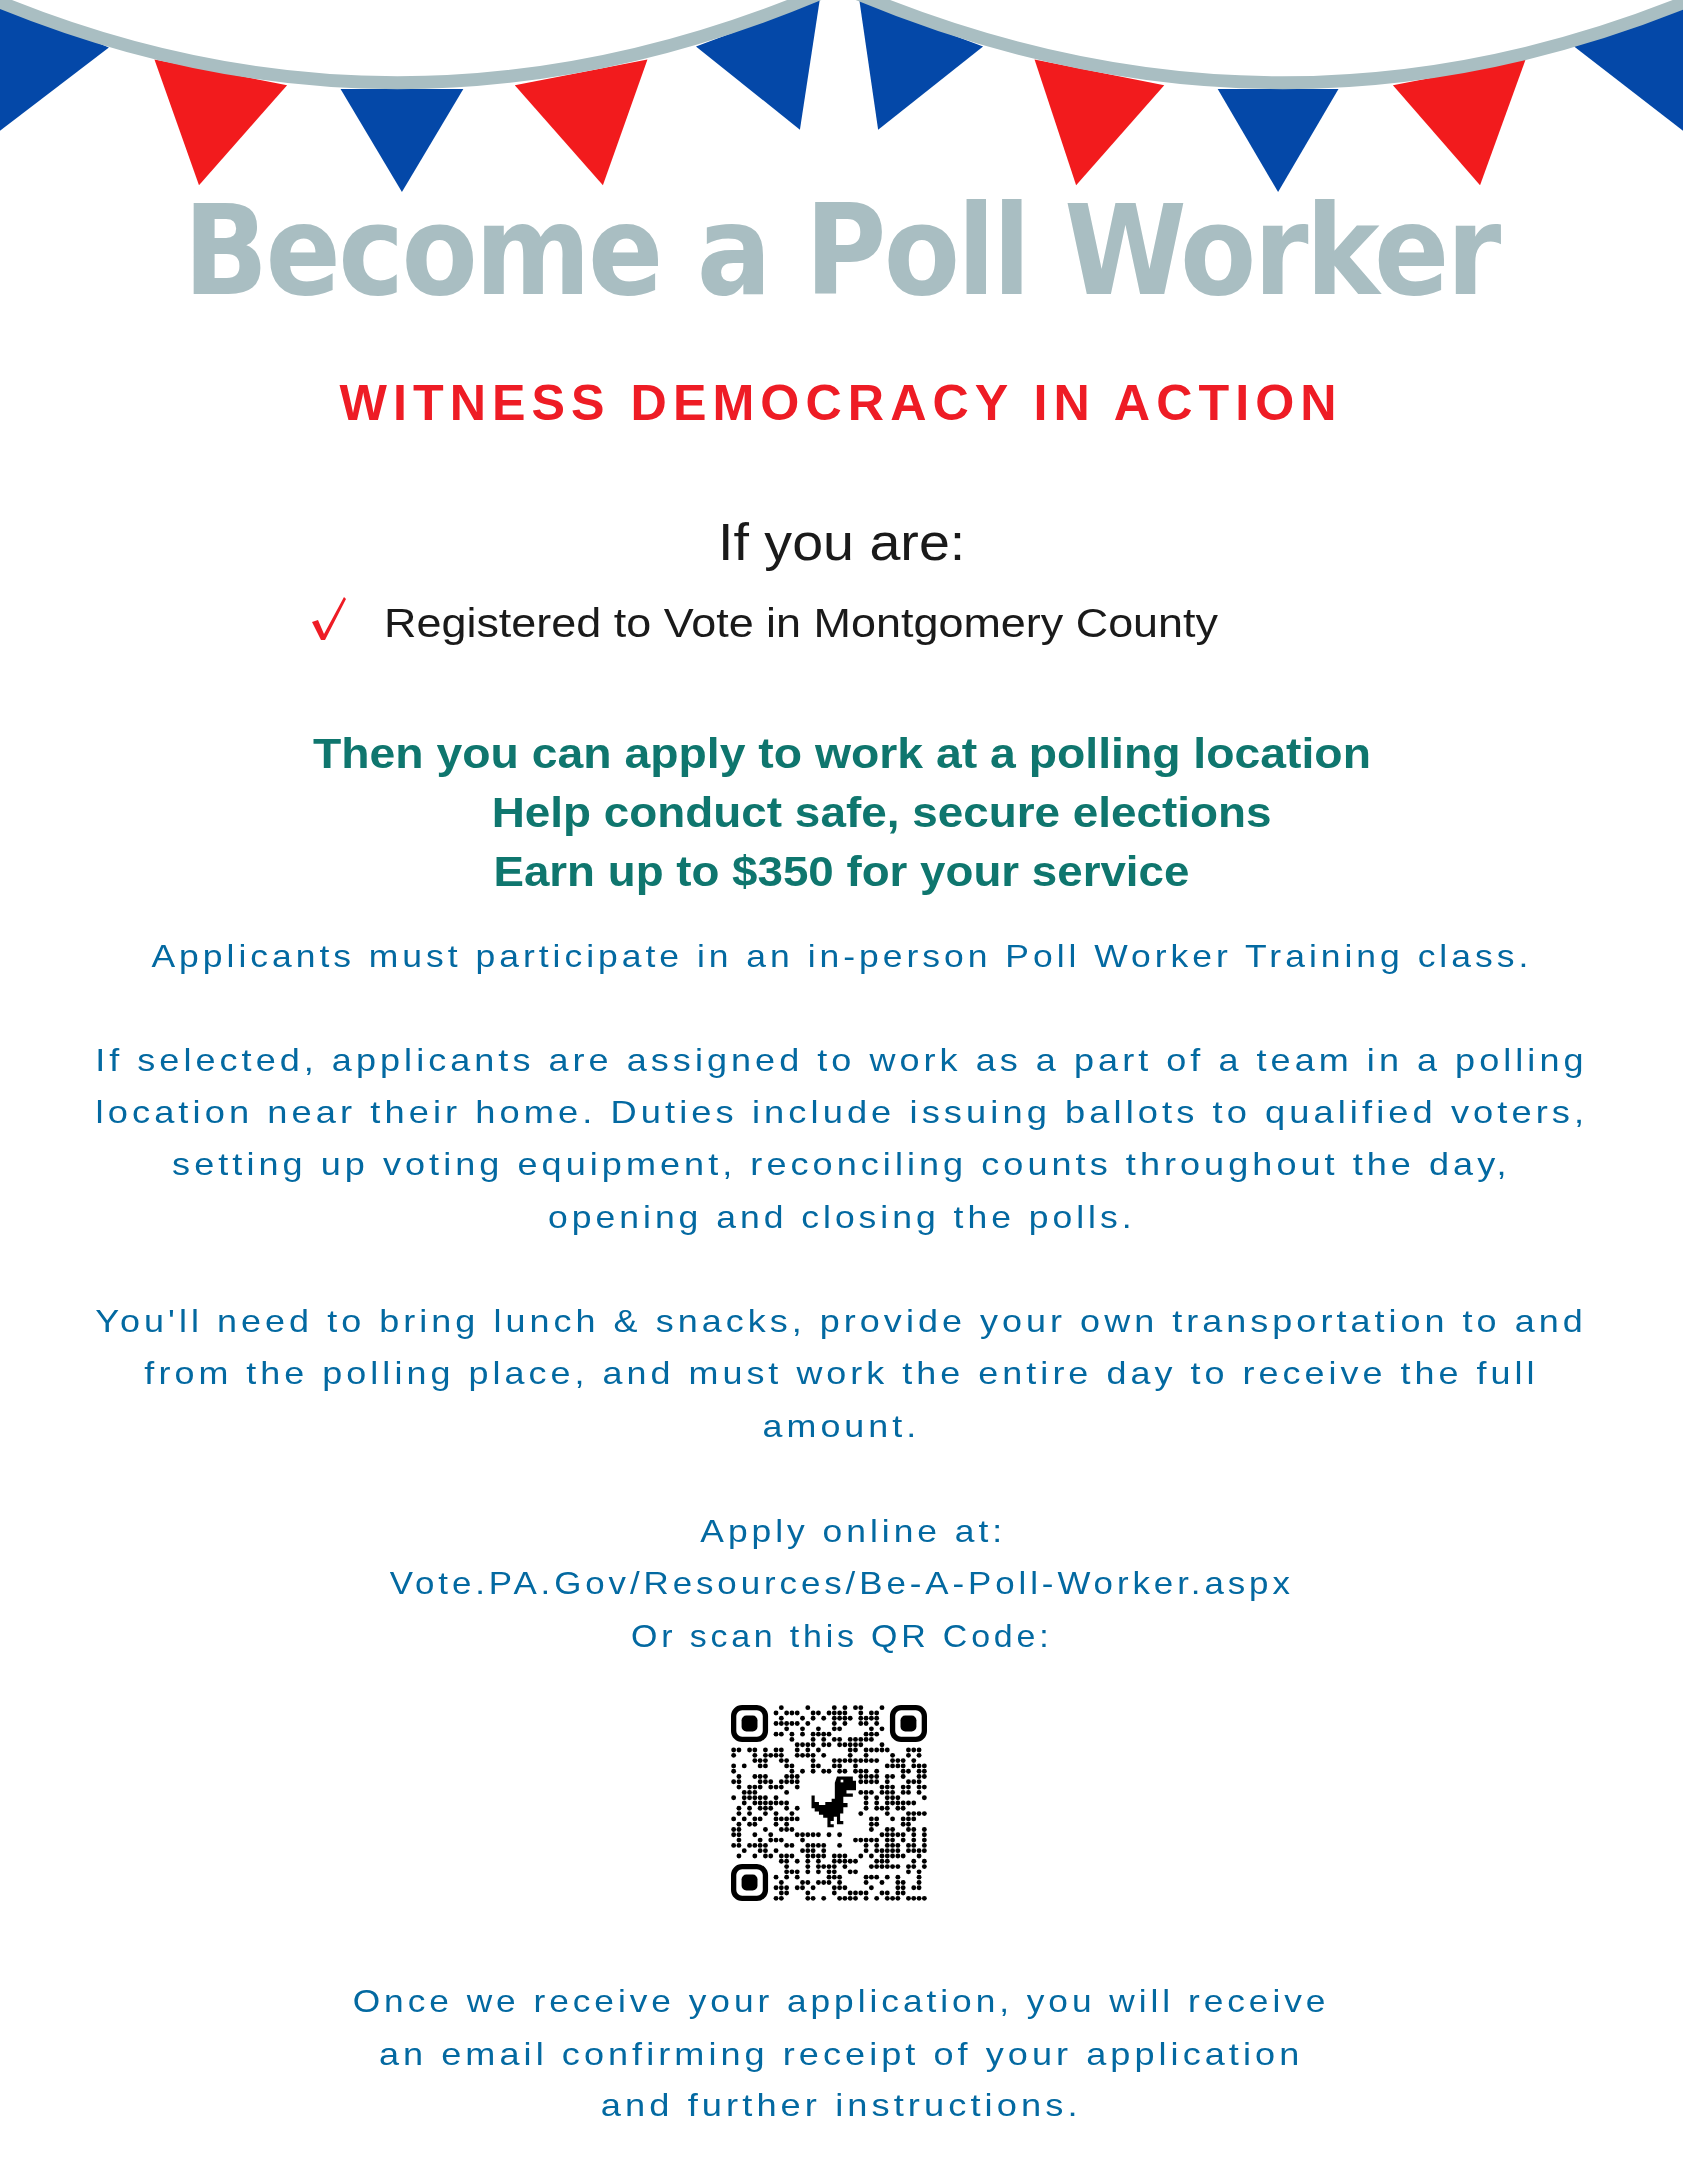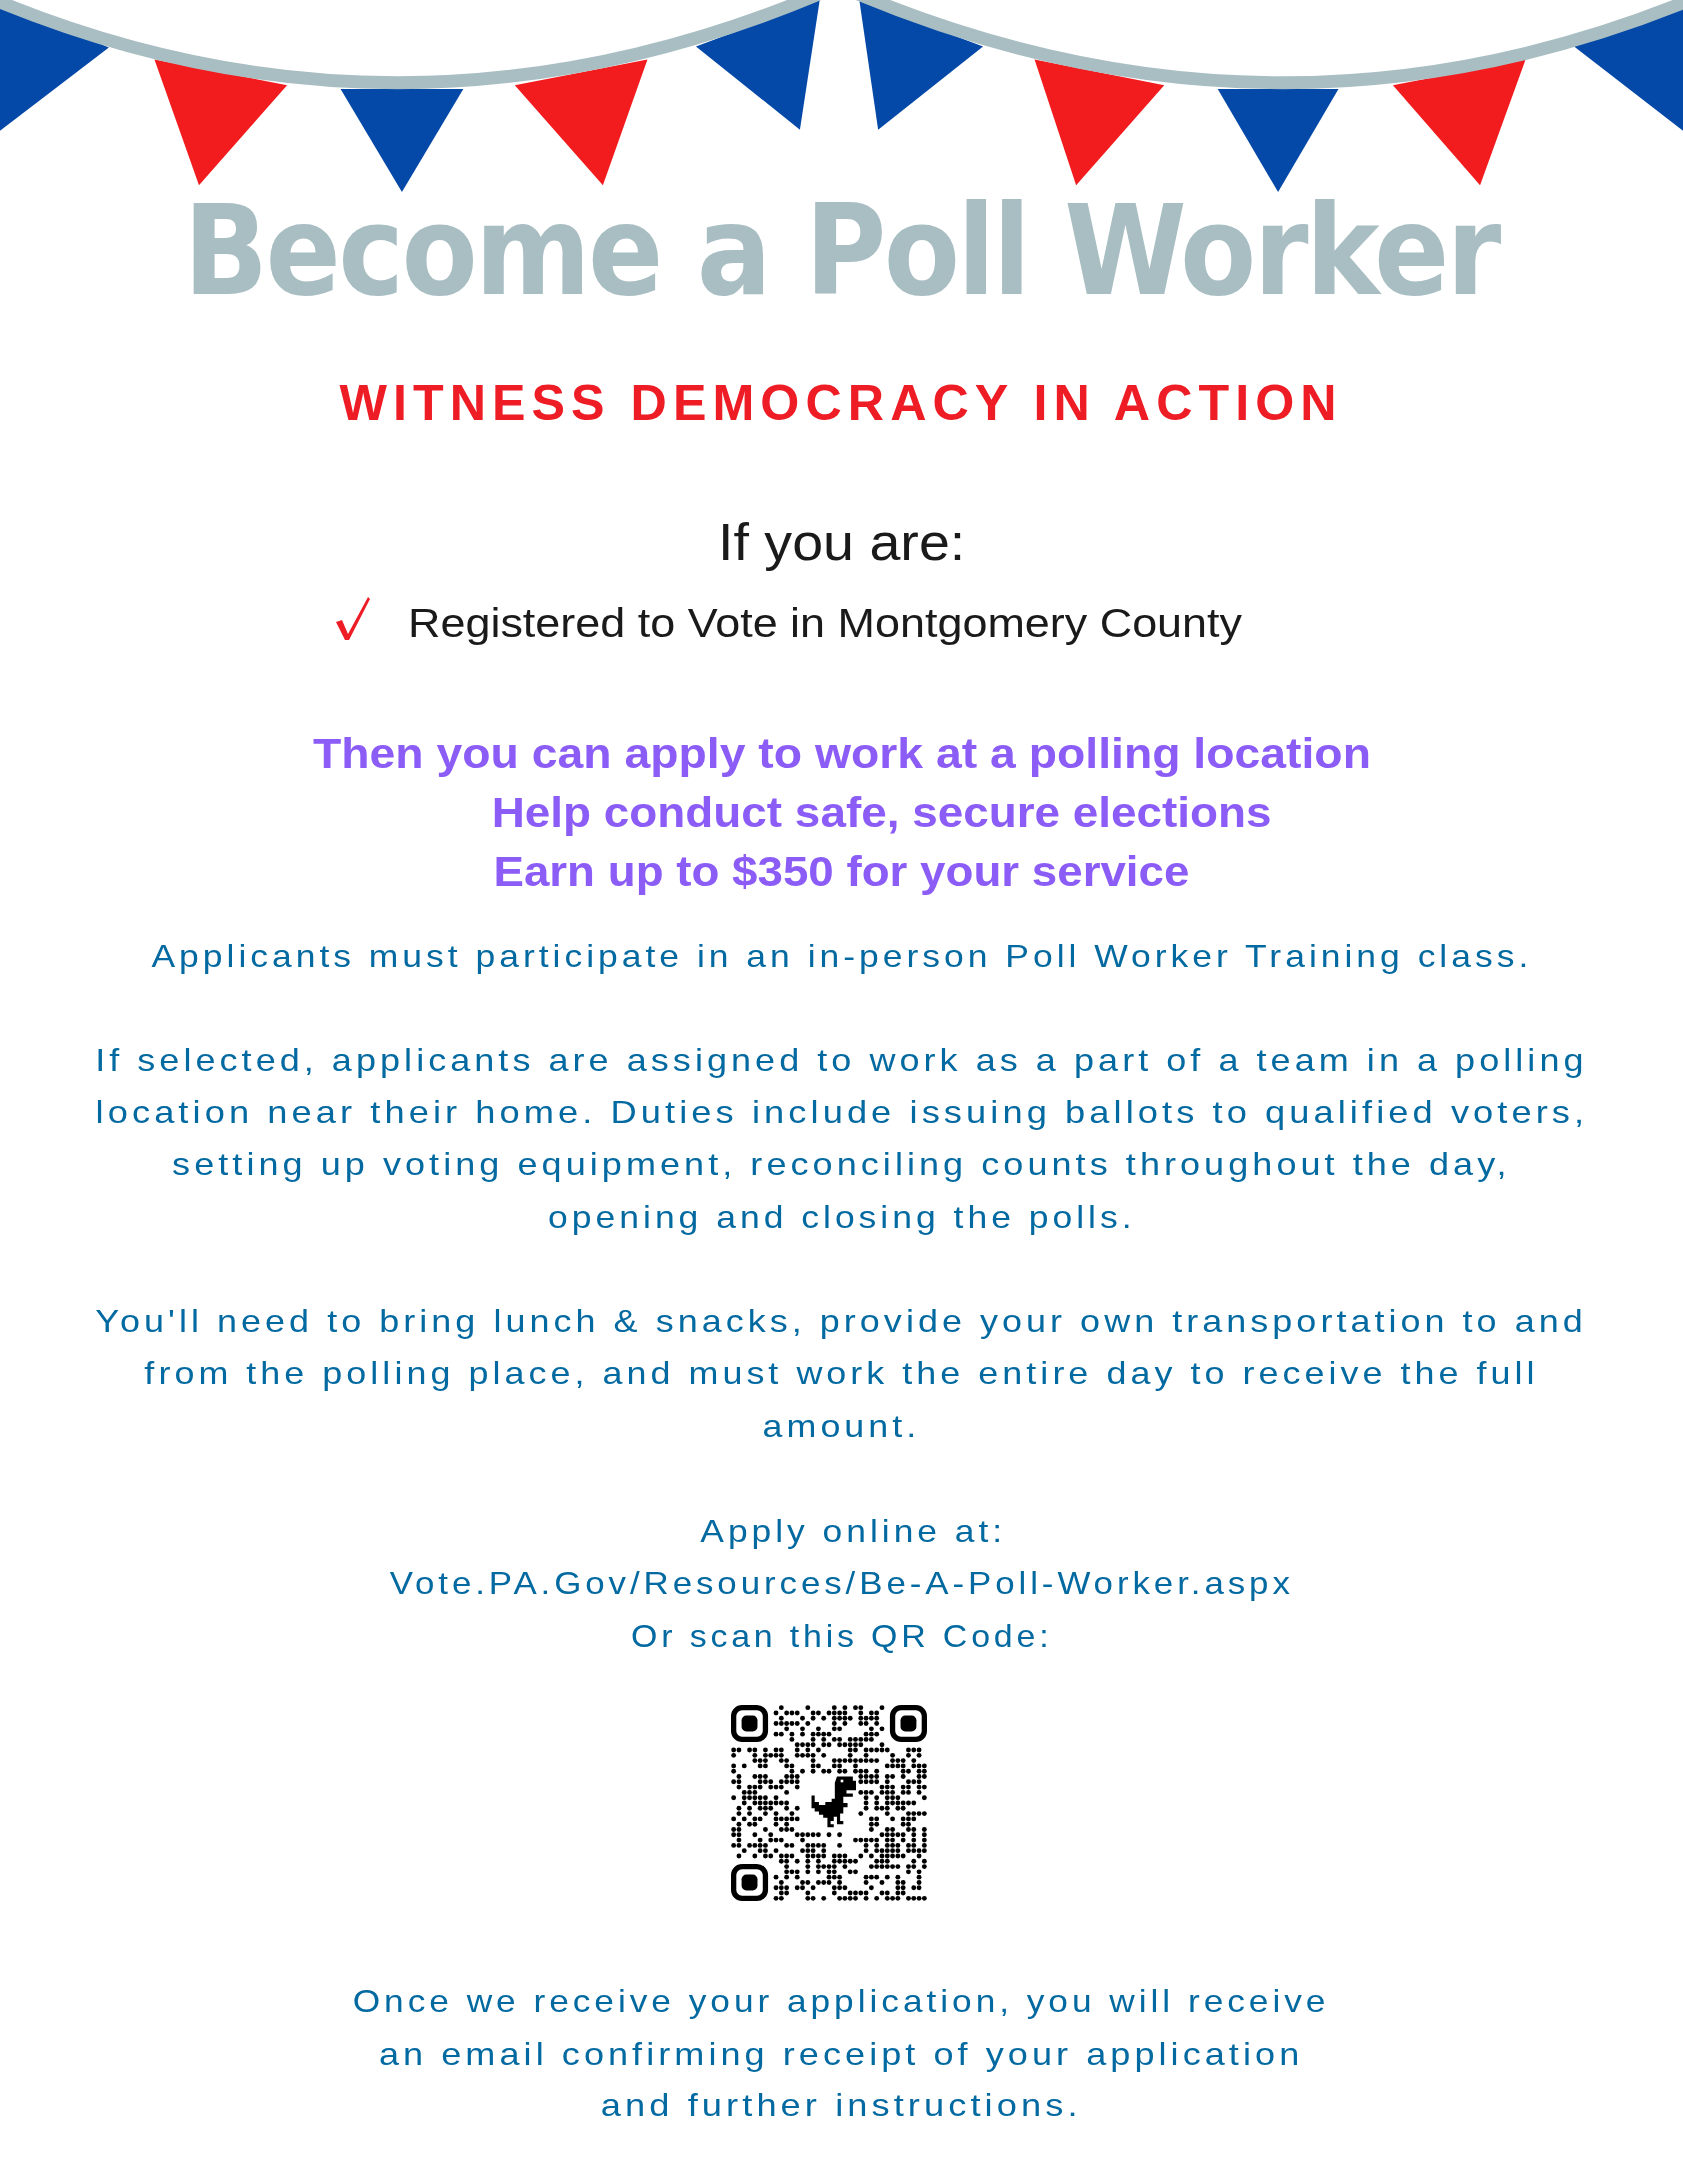--- a/index.html
+++ b/index.html
@@ -8,23 +8,23 @@
   .bunting { position: absolute; left: 0; top: 0; width: 1683px; height: 198px; }
   .line {
     position: absolute; left: 0; width: 1683px; text-align: center;
     white-space: nowrap; color: #111;
     font-family: "Liberation Sans", "DejaVu Sans", sans-serif;
   }
   .line > span { display: inline-block; transform-origin: center center; }
   .title { font-family: "DejaVu Sans", sans-serif; font-weight: 700; color: #A9BEC2; font-size: 125px; line-height: 125px; letter-spacing: -3px; }
   .subtitle { font-family: "Liberation Sans", sans-serif; font-weight: 700; color: #EE1C25; font-size: 50px; line-height: 59px; letter-spacing: 6px; }
   .light { font-weight: 400; color: #1a1a1a; font-size: 52px; line-height: 50px; }
-  .bold { font-weight: 700; color: #8b5cf6; font-size: 43px; line-height: 51px; }
+  .bold { font-weight: 700; color: #0f766e; font-size: 43px; line-height: 51px; }
   .body { font-weight: 400; color: #0369a1; font-size: 32px; line-height: 44px; letter-spacing: 3.6px; }
-  .check-row { position: absolute; left: 0; top: 590px; width: 1531px; height: 59px; margin-left: 24px; }
+  .check-row { position: absolute; left: 0; top: 590px; width: 1531px; height: 59px; }
   .check-icon { position: absolute; left: 309px; top: 594px; width: 40px; height: 48px; }
   .check-text { position: absolute; left: 384px; top: 598px; white-space: nowrap; font-family: "Liberation Sans", sans-serif; font-size: 41px; line-height: 50px; color: #1a1a1a; }
   .qr { position: absolute; left: 731px; top: 1705px; width: 196px; height: 196px; }
   .url { cursor: pointer; }
 </style>
 </head>
 <body>
 
 <div class="page">
 

